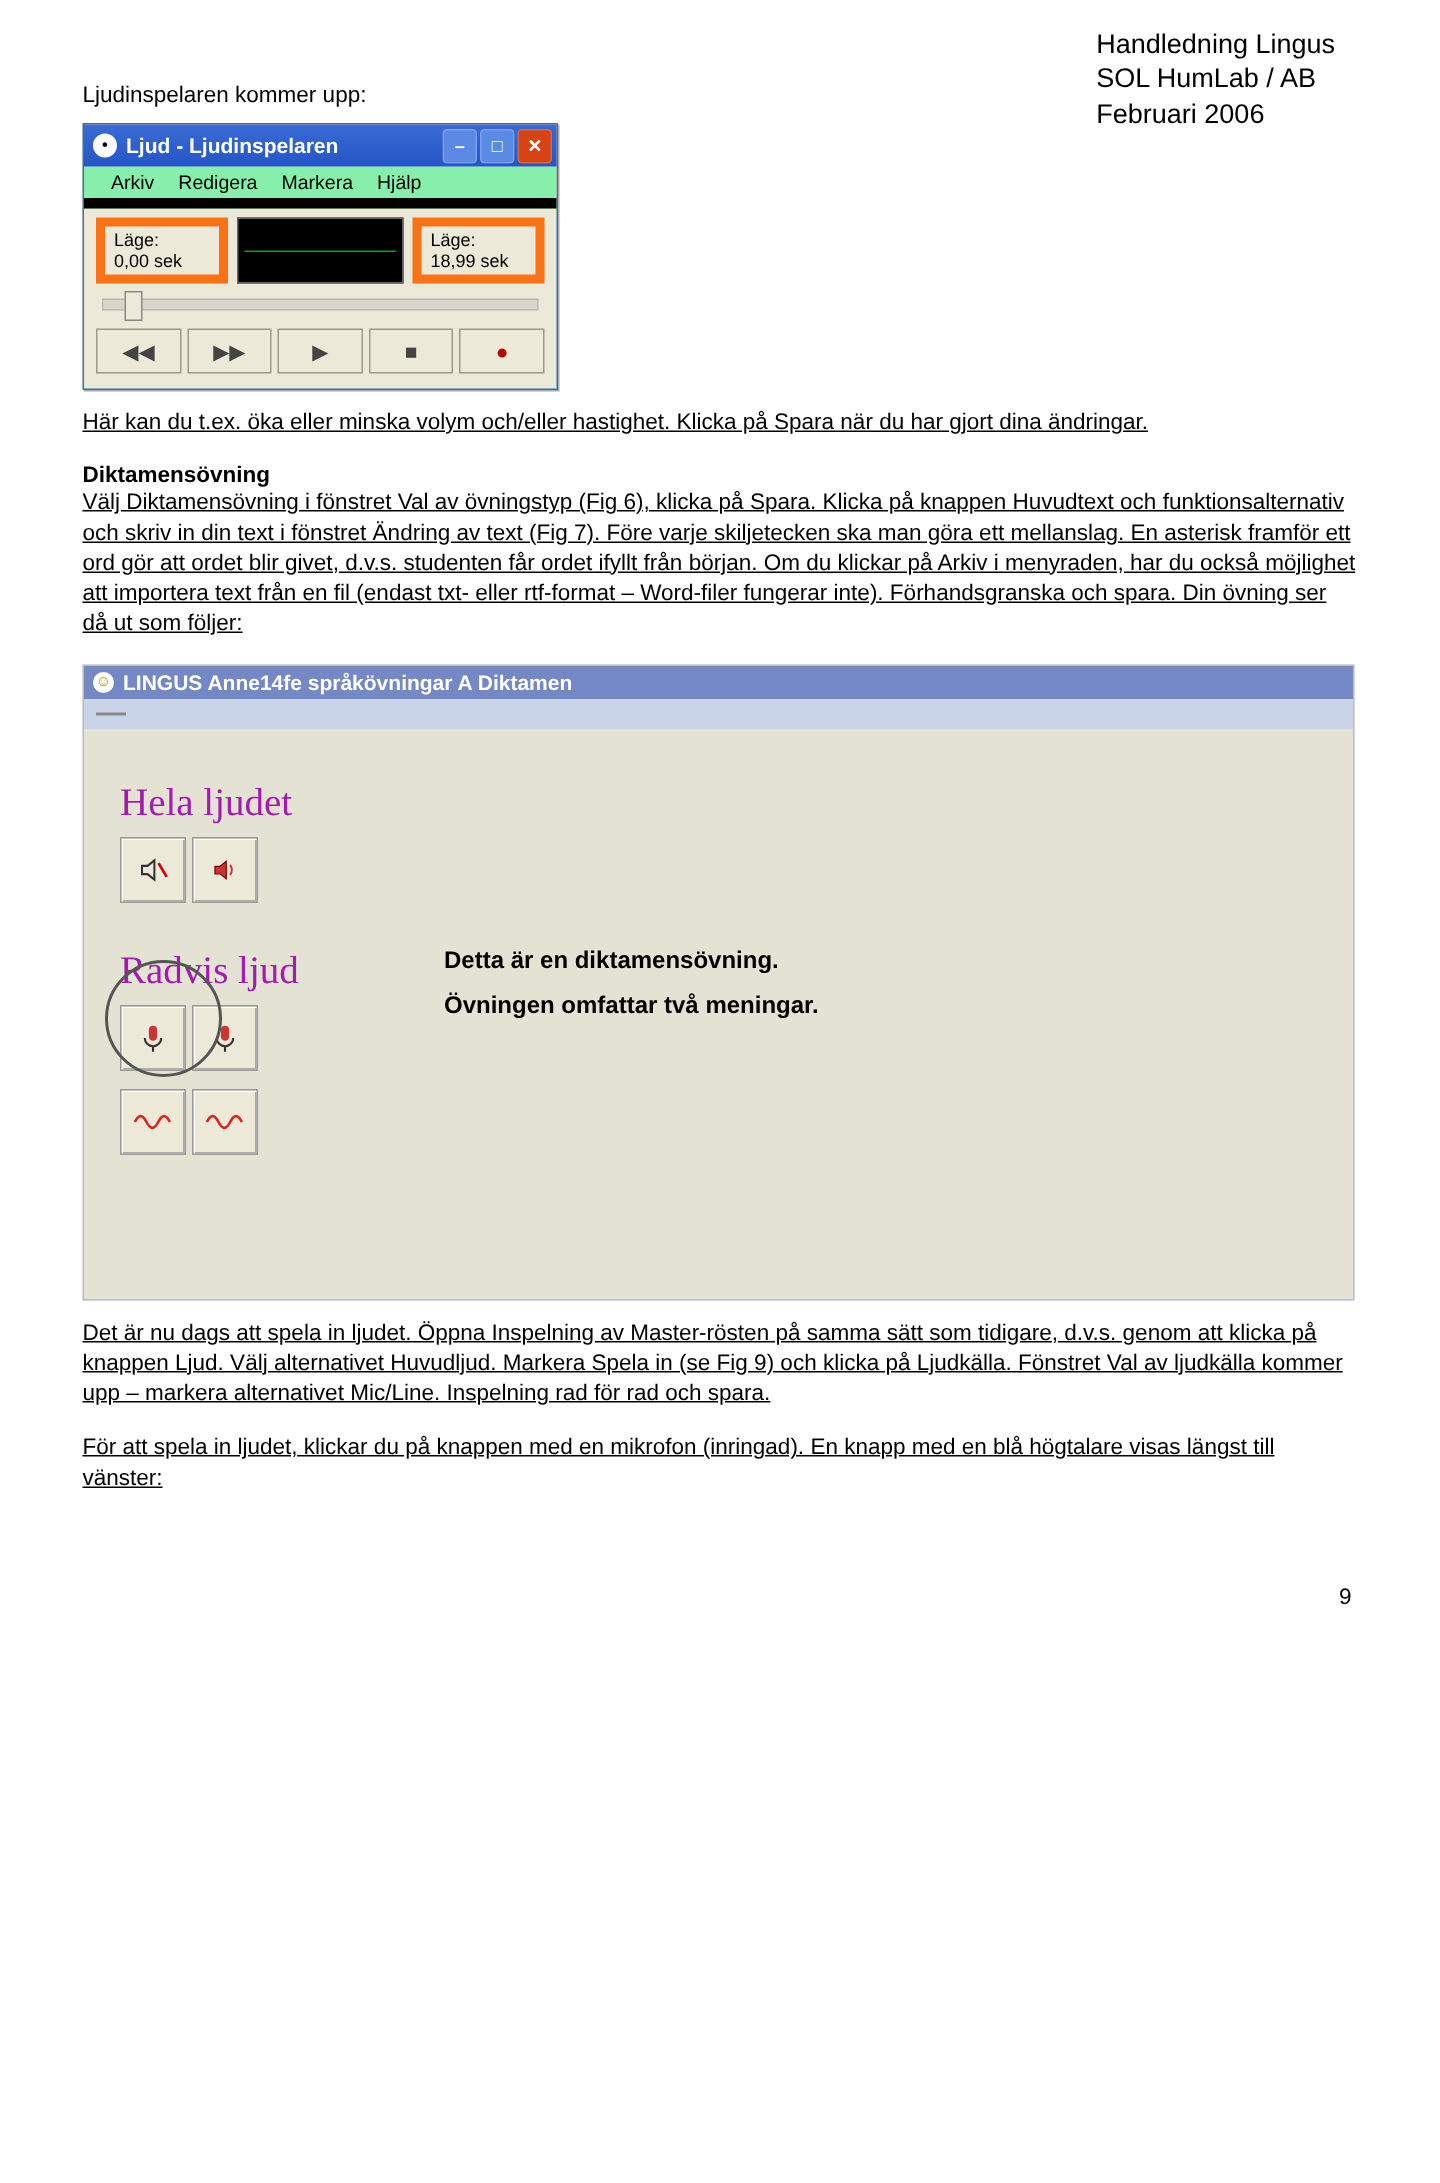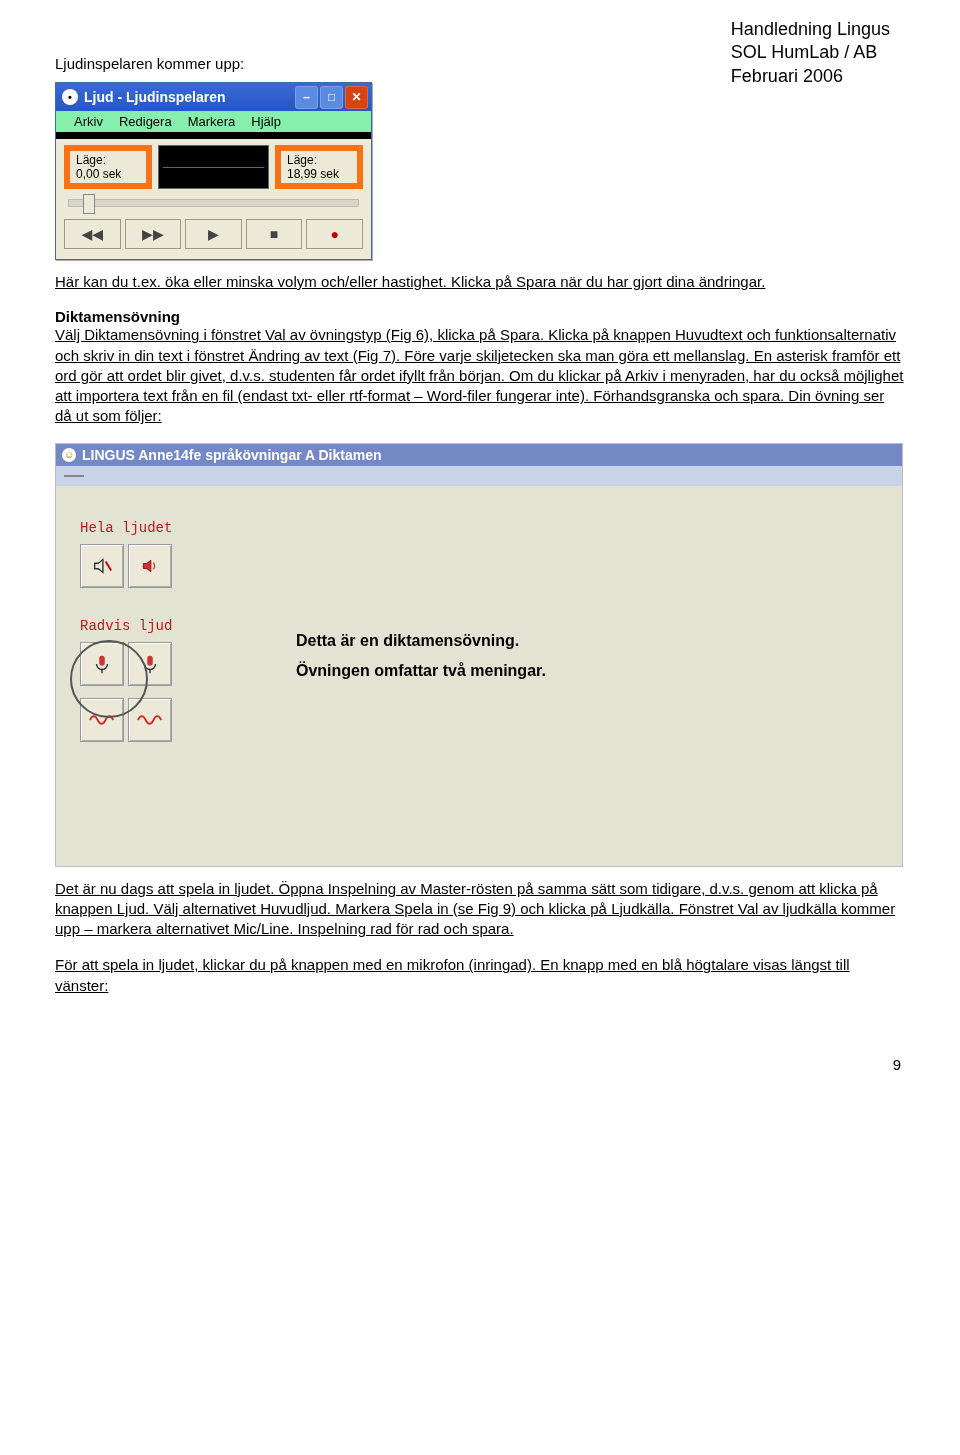--- a/index.html
+++ b/index.html
@@ -191,25 +191,25 @@
   }
   .fig15-menu-dash {
     width:20px;height:2px;background:#888;
   }
   .left-col {
     position: absolute;
     left: 24px;
     top: 34px;
   }
   .green-label {
-    color: #b91c1c;
-    font-size: 14px;
+    color: #a21caf;
+    font-size: 26px;
     font-weight: normal;
     margin-bottom: 8px;
-    font-family: Liberation Mono, monospace;
+    font-family: Liberation Serif, serif;
   }
   .btnrow {
     display:flex;gap:4px;margin-bottom:30px;
   }
   .iconbtn {
     width:42px;height:42px;
     background:#ece9d8;
     border:1px solid #999;
     box-shadow: inset 1px 1px 0 #fff, inset -1px -1px 0 #aaa;
     display:flex;align-items:center;justify-content:center;

